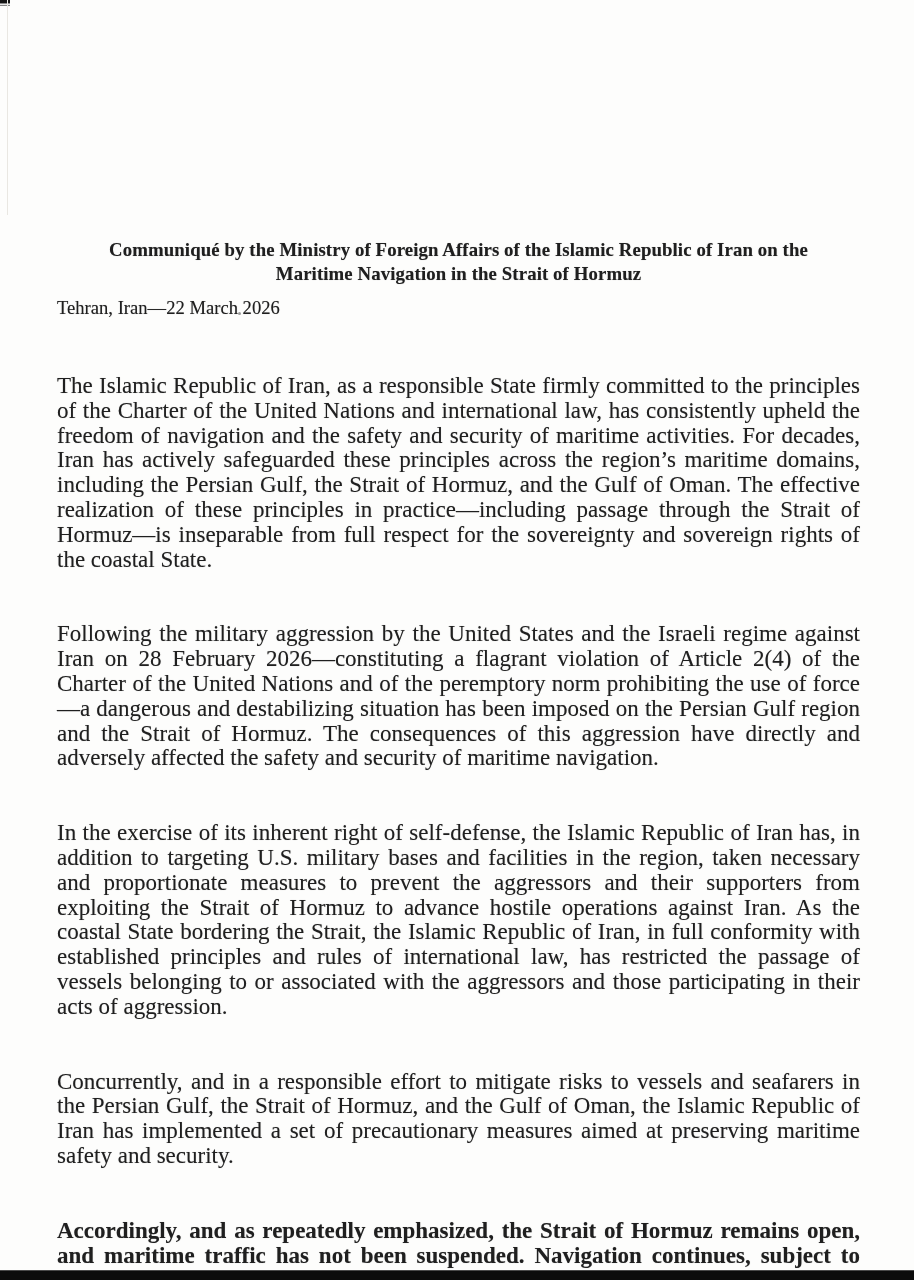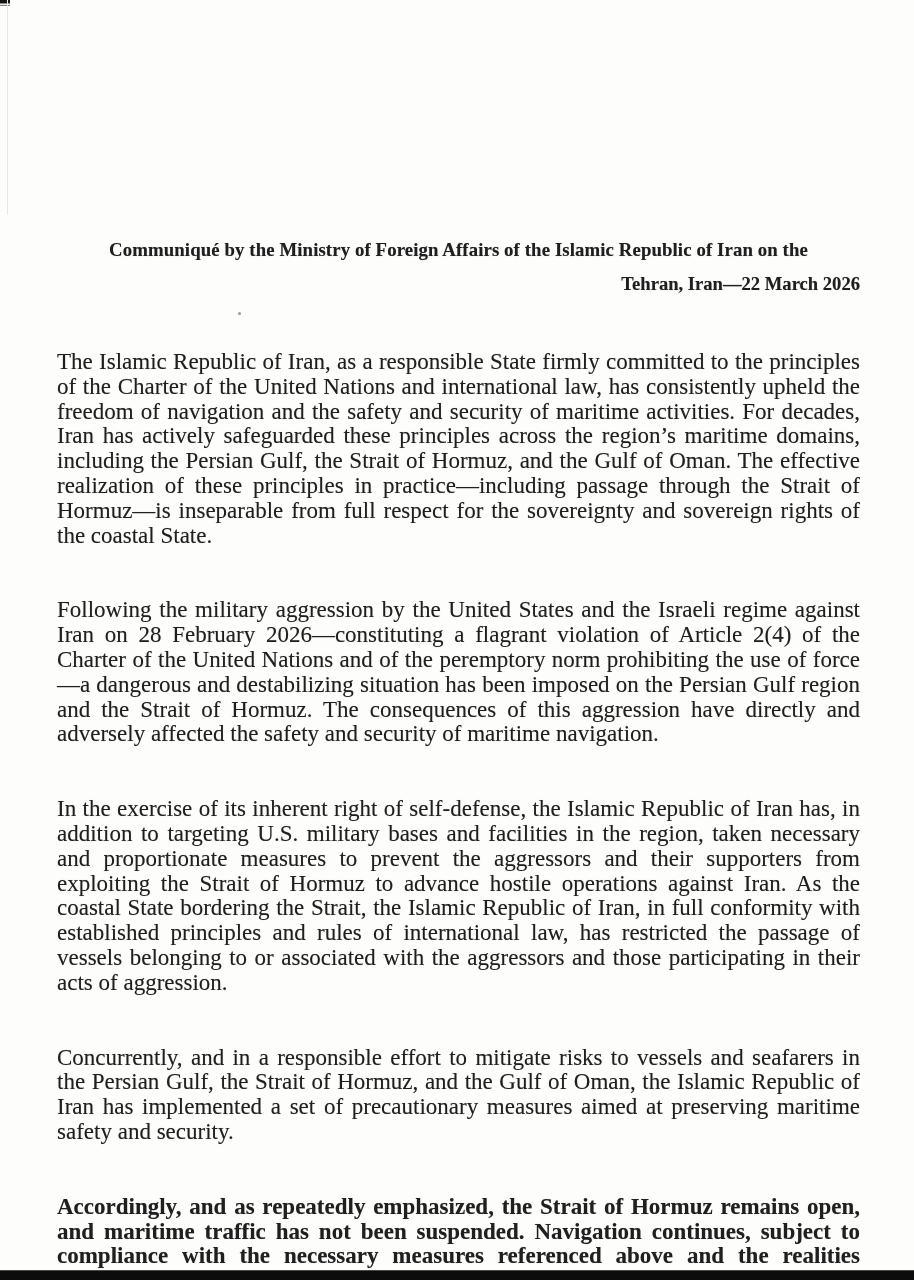--- a/index.html
+++ b/index.html
@@ -45,23 +45,23 @@
     font-size: 18.8px;
     font-weight: bold;
     line-height: 24px;
     text-align: center;
     letter-spacing: 0.1px;
     text-shadow: 0 0 0.7px rgba(30,30,30,0.45);
   }
   .title-line { display: block; }
   .dateline {
     font-size: 18.6px;
-    font-weight: bold;
+    font-weight: normal;
     line-height: 24px;
-    text-align: right;
+    text-align: left;
     text-shadow: 0 0 0.7px rgba(30,30,30,0.45);
   }
   .body-text { margin-top: 54px; }
   .para {
     margin: 0 0 50px 0;
     font-size: 23px;
     line-height: 24.8px;
     text-align: justify;
     text-justify: inter-word;
     text-shadow: 0 0 0.8px rgba(40,40,40,0.38);
@@ -94,20 +94,21 @@
 <div class="page">
 
   <div class="corner-artifact"></div>
   <div class="edge-line"></div>
   <div class="speck"></div>
 
   <div class="content">
 
     <h1 class="title">
       <span class="title-line">Communiqué by the Ministry of Foreign Affairs of the Islamic Republic of Iran on the</span>
+      <span class="title-line">Maritime Navigation in the Strait of Hormuz</span>
     </h1>
 
     <div class="dateline">Tehran, Iran—22 March 2026</div>
 
     <div class="body-text">
       <p class="para">The Islamic Republic of Iran, as a responsible State firmly committed to the principles of the Charter of the United Nations and international law, has consistently upheld the freedom of navigation and the safety and security of maritime activities. For decades, Iran has actively safeguarded these principles across the region’s maritime domains, including the Persian Gulf, the Strait of Hormuz, and the Gulf of Oman. The effective realization of these principles in practice—including passage through the Strait of Hormuz—is inseparable from full respect for the sovereignty and sovereign rights of the coastal State.</p>
       <p class="para">Following the military aggression by the United States and the Israeli regime against Iran on 28 February 2026—constituting a flagrant violation of Article 2(4) of the Charter of the United Nations and of the peremptory norm prohibiting the use of force—a dangerous and destabilizing situation has been imposed on the Persian Gulf region and the Strait of Hormuz. The consequences of this aggression have directly and adversely affected the safety and security of maritime navigation.</p>
       <p class="para">In the exercise of its inherent right of self-defense, the Islamic Republic of Iran has, in addition to targeting U.S. military bases and facilities in the region, taken necessary and proportionate measures to prevent the aggressors and their supporters from exploiting the Strait of Hormuz to advance hostile operations against Iran. As the coastal State bordering the Strait, the Islamic Republic of Iran, in full conformity with established principles and rules of international law, has restricted the passage of vessels belonging to or associated with the aggressors and those participating in their acts of aggression.</p>
       <p class="para">Concurrently, and in a responsible effort to mitigate risks to vessels and seafarers in the Persian Gulf, the Strait of Hormuz, and the Gulf of Oman, the Islamic Republic of Iran has implemented a set of precautionary measures aimed at preserving maritime safety and security.</p>
       <p class="para">Accordingly, and as repeatedly emphasized, the Strait of Hormuz remains open, and maritime traffic has not been suspended. Navigation continues, subject to compliance with the necessary measures referenced above and the realities arising from the ongoing conflict.</p>

